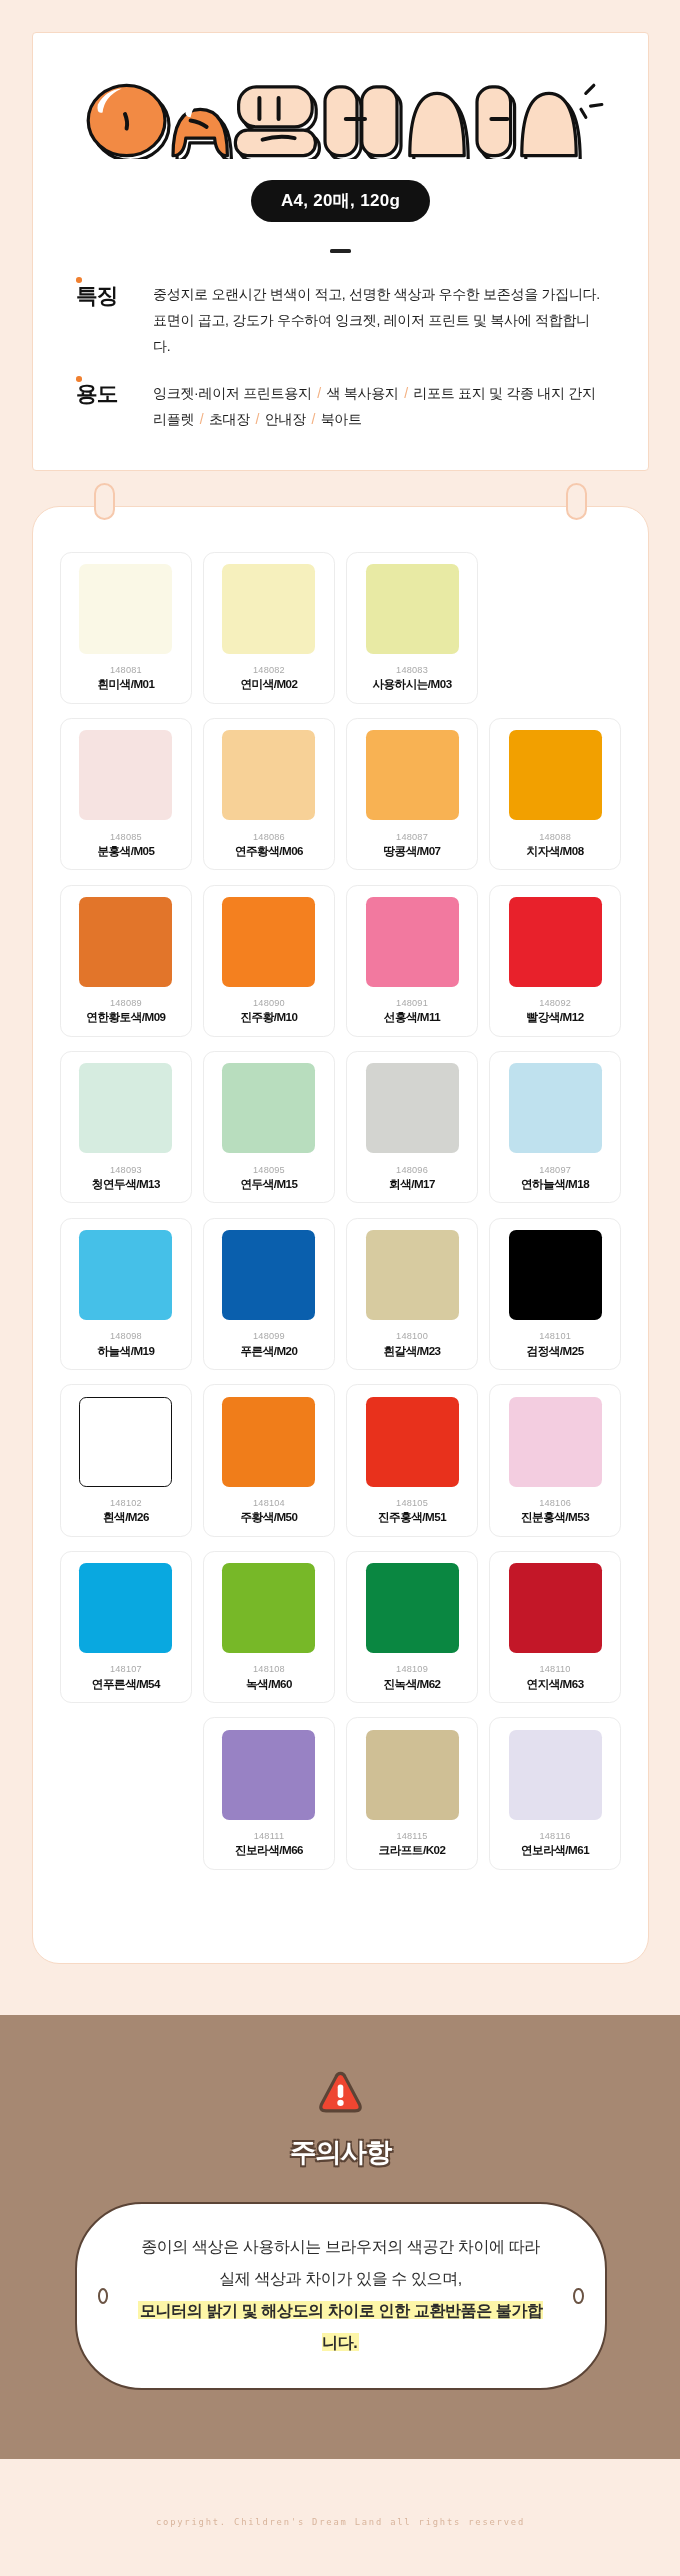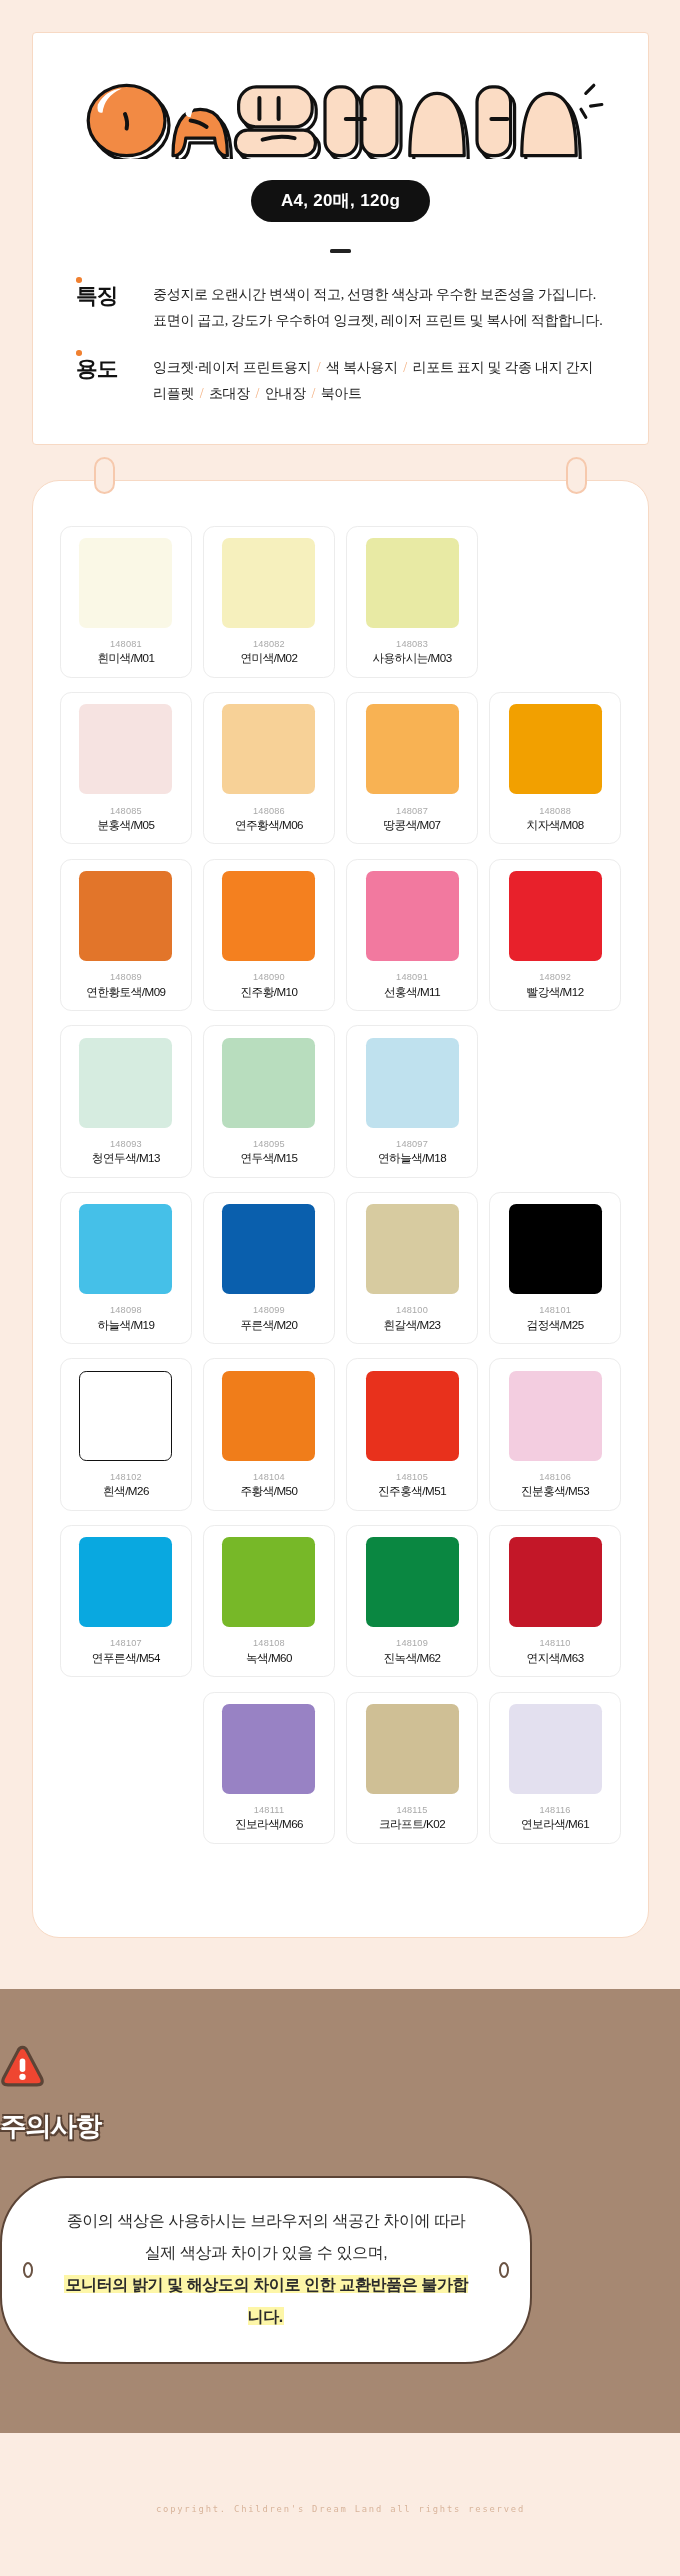--- a/index.html
+++ b/index.html
@@ -47,21 +47,21 @@
     font-size: 17px;
     font-weight: 700;
     letter-spacing: 0.3px;
   }
 
   .dash-div {
     width: 21px; height: 4px; background: #222; border-radius: 1.6px;
     margin: 27px auto 0 auto;
   }
 
-  .info-block { padding: 29px 43px 0 43px; font-family: Liberation Serif, serif; }
+  .info-block { padding: 29px 43px 0 43px; }
   .info-row { display: flex; align-items: flex-start; margin-bottom: 21px; }
   .info-row:last-child { margin-bottom: 0; }
   .info-tag {
     position: relative;
     flex: 0 0 auto;
     width: 77px;
     font-size: 21.6px;
     font-weight: 900;
     color: #121212;
     letter-spacing: -0.8px;
@@ -110,29 +110,30 @@
   .cell.empty { border: none; }
   .chip {
     width: 100%;
     max-width: 93px;
     height: 90px;
     border-radius: 7.2px;
     margin-bottom: 11.2px;
   }
   .chip.outlined { border: 1.2px solid #111; }
   .code { font-size: 9.2px; color: #a9a9a9; letter-spacing: 0.2px; margin-bottom: 2.4px; }
-  .name { font-size: 11.6px; color: #111; font-weight: 400; letter-spacing: -0.5px; }
+  .name { font-size: 11.6px; color: #111; font-weight: 700; letter-spacing: -0.5px; }
 
   
   .caution {
     margin-top: 51px;
     background: #a68872;
     padding: 56px 0 69px 0;
     display: flex;
     flex-direction: column;
+    align-items: center;
   }
   .warn-icon { margin-bottom: 17.6px; }
   .caution-title {
     font-size: 26.4px;
     font-weight: 900;
     color: #ffffff;
     letter-spacing: -1.1px;
     text-shadow:
       -1.6px -1.6px 0 #5b4436, 1.6px -1.6px 0 #5b4436,
       -1.6px  1.6px 0 #5b4436, 1.6px  1.6px 0 #5b4436,
@@ -340,20 +341,25 @@
             <div class="chip" style="background: rgb(214, 236, 224);"></div>
             <div class="code">148093</div>
             <div class="name">청연두색/M13</div>
           </div>
           <div class="cell">
             <div class="chip" style="background: rgb(184, 221, 190);"></div>
             <div class="code">148095</div>
             <div class="name">연두색/M15</div>
           </div>
           <div class="cell">
+            <div class="chip" style="background: rgb(211, 212, 208);"></div>
+            <div class="code">148096</div>
+            <div class="name">회색/M17</div>
+          </div>
+          <div class="cell">
             <div class="chip" style="background: rgb(191, 225, 238);"></div>
             <div class="code">148097</div>
             <div class="name">연하늘색/M18</div>
           </div>
         </div>
         <div class="grid" style="margin-bottom: 14.4px;">
           <div class="cell">
             <div class="chip" style="background: rgb(69, 192, 232);"></div>
             <div class="code">148098</div>
             <div class="name">하늘색/M19</div>

